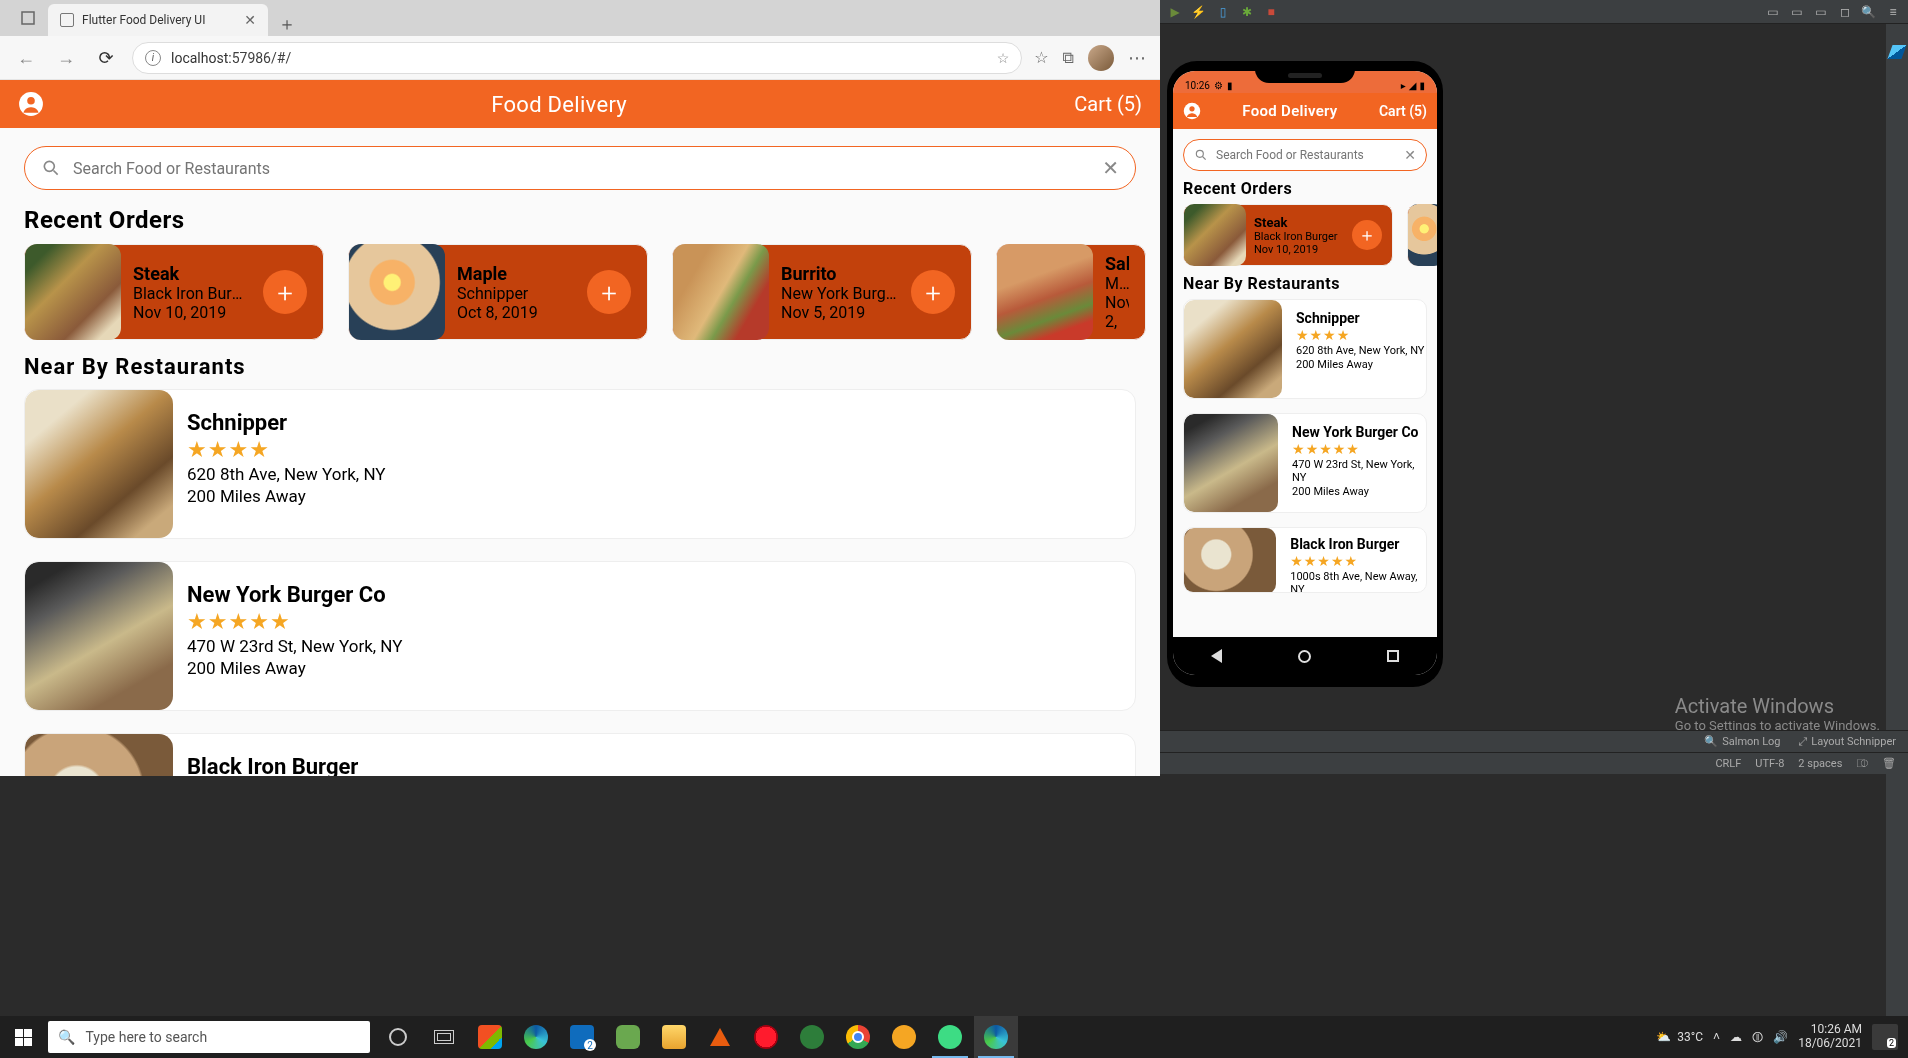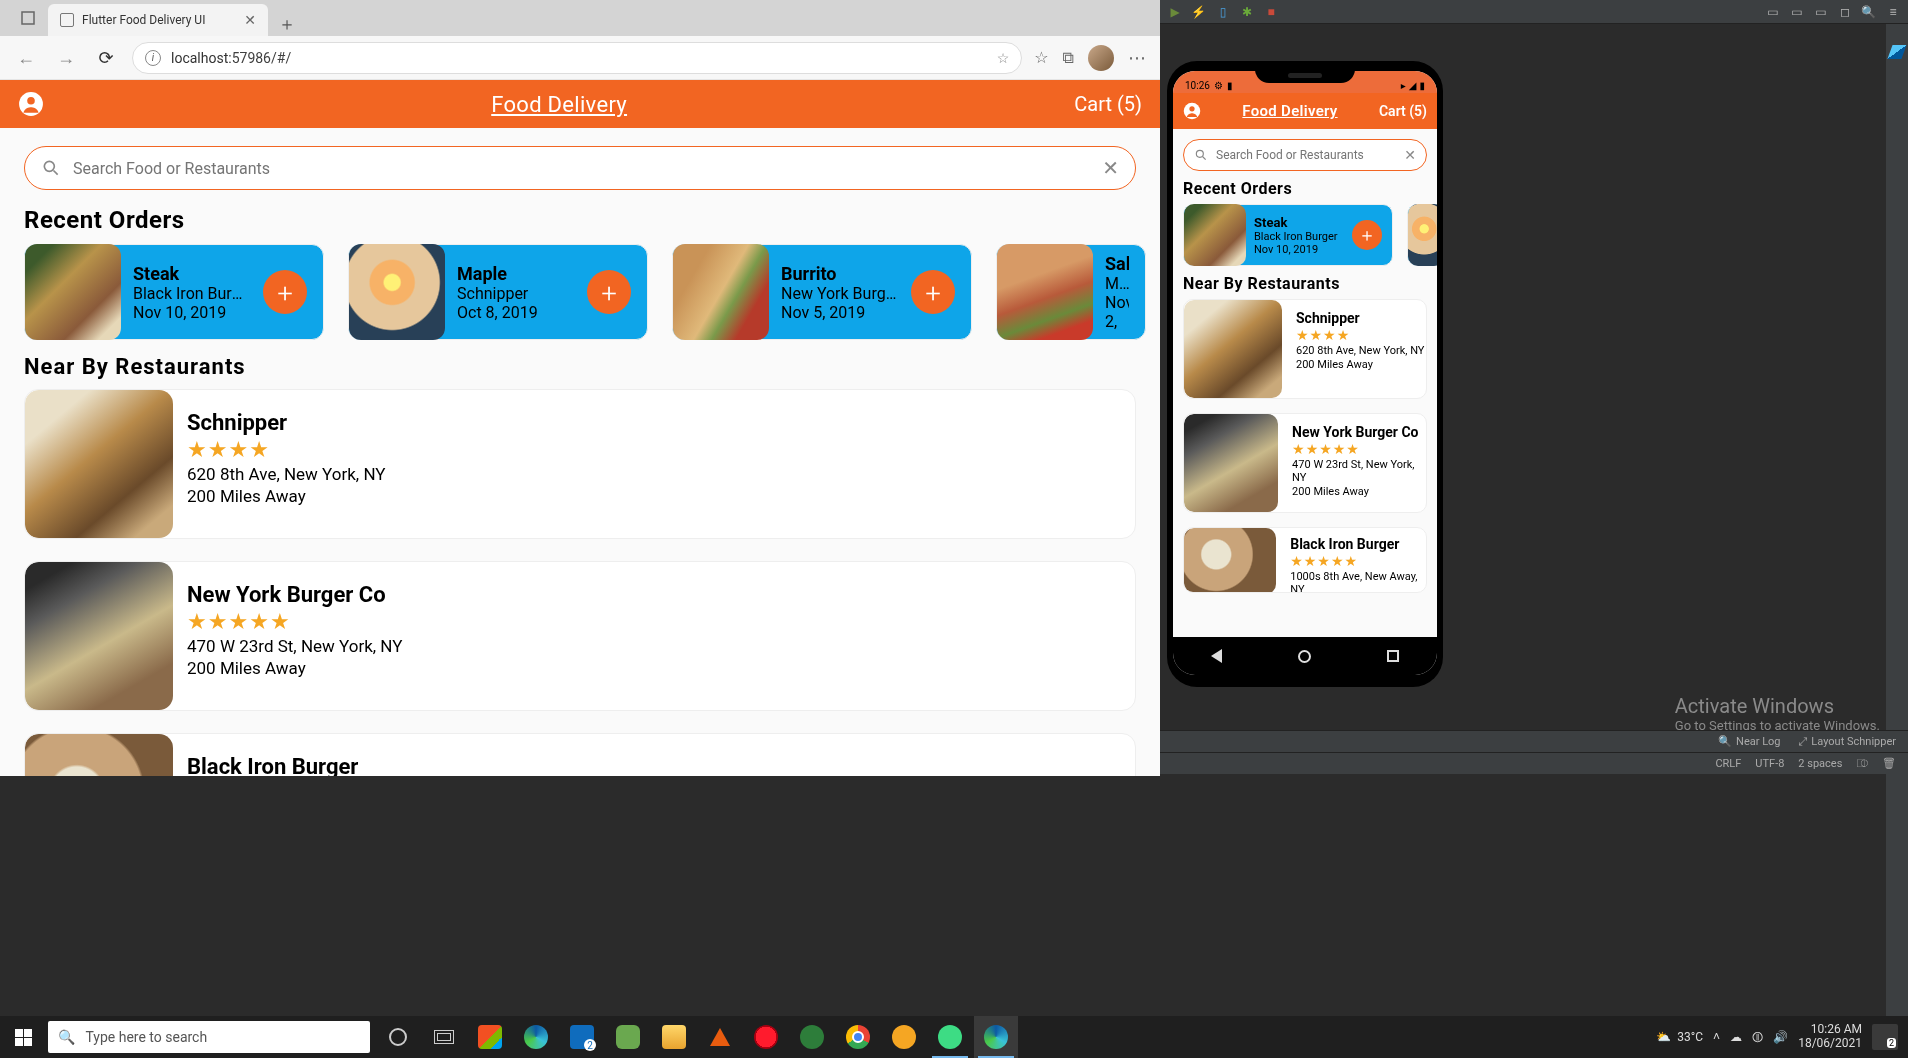--- a/index.html
+++ b/index.html
@@ -21,33 +21,33 @@
 .url-field .addr { flex: 1; }
 .url-field .star-ico { color: #888; }
 .toolbar-right { display: flex; align-items: center; gap: 14px; color: #666; }
 .avatar-sm { width: 26px; height: 26px; border-radius: 50%; background: linear-gradient(135deg,#c9a88a,#7a5a3a); }
 .dots { font-size: 18px; letter-spacing: 2px; }
 
 
 .app-content { flex: 1; background: #fafafa; overflow: hidden; }
 .app-header { height: 48px; background: #f26522; display: flex; align-items: center; justify-content: space-between; padding: 0 18px; color: #fff; }
 .app-header .h-left svg { width: 26px; height: 26px; }
-.app-header .h-title { font-size: 22px; letter-spacing: .3px; text-decoration: underline; }
+.app-header .h-title { font-size: 22px; letter-spacing: .3px; }
 .app-header .h-cart { font-size: 20px; }
 .search-wrap { padding: 18px 24px 10px; }
 .search-box { border: 1px solid #f26522; border-radius: 24px; height: 44px; display: flex; align-items: center; padding: 0 16px; gap: 12px; background: #fff; }
 .search-box svg { width: 20px; height: 20px; }
 .search-box input { border: none; flex: 1; font-size: 16px; outline: none; color: #888; background: transparent; }
 .search-box .clear { color: #888; font-size: 20px; }
 
 .section-title { padding: 6px 24px 10px; font-size: 24px; font-weight: 700; letter-spacing: .5px; }
 .section-title.sm { font-size: 22px; }
 
 .recent-row { display: flex; gap: 24px; padding: 0 24px 8px; overflow: hidden; }
-.order-card { display: flex; align-items: center; background: #0ea5e9; border: 1px solid #eee; border-radius: 12px; padding-right: 16px; min-width: 300px; height: 96px; gap: 12px; }
+.order-card { display: flex; align-items: center; background: #c2410c; border: 1px solid #eee; border-radius: 12px; padding-right: 16px; min-width: 300px; height: 96px; gap: 12px; }
 .thumb { width: 96px; height: 96px; border-radius: 12px; flex-shrink: 0; }
 .thumb.food1 { background: linear-gradient(135deg,#3d5a2b 15%,#b8934a 40%,#8a5a3a 70%,#e6d8b8 88%); }
 .thumb.food2 { background: radial-gradient(circle at 45% 40%, #fff176 0 10%, #f7b267 12% 28%, #e6c79c 30% 60%, #284057 62% 100%); }
 .thumb.food3 { background: linear-gradient(120deg,#c99357 25%,#e0b97a 50%,#7a9a4a 62%,#b63a2a 78%); }
 .thumb.food4 { background: linear-gradient(160deg,#d79a66 35%,#b85a3a 55%,#6a8a3a 72%,#c93a2a 85%); }
 .order-info { flex: 1; overflow: hidden; }
 .order-info .o-name { font-size: 18px; font-weight: 700; }
 .order-info .o-rest { font-size: 16px; white-space: nowrap; overflow: hidden; text-overflow: ellipsis; }
 .order-info .o-date { font-size: 16px; }
 .add-btn { width: 44px; height: 44px; border-radius: 50%; background: #f26522; color: #fff; font-size: 26px; display: flex; align-items: center; justify-content: center; flex-shrink: 0; }
@@ -371,21 +371,21 @@
 </div>
 
 <div class="activate-win">
   <div class="t1">Activate Windows</div>
   <div class="t2">Go to Settings to activate Windows.</div>
 </div>
 
 <div class="ide-bottom1">
   <div class="il">
       <span>🔍</span>
-      <span>Near Log</span>
+      <span>Salmon Log</span>
     </div>
   <div class="il">
       <span>⤢</span>
       <span>Layout Schnipper</span>
     </div>
 </div>
 <div class="ide-bottom2">
   <span>CRLF</span>
   <span>UTF-8</span>
   <span>2 spaces</span>

